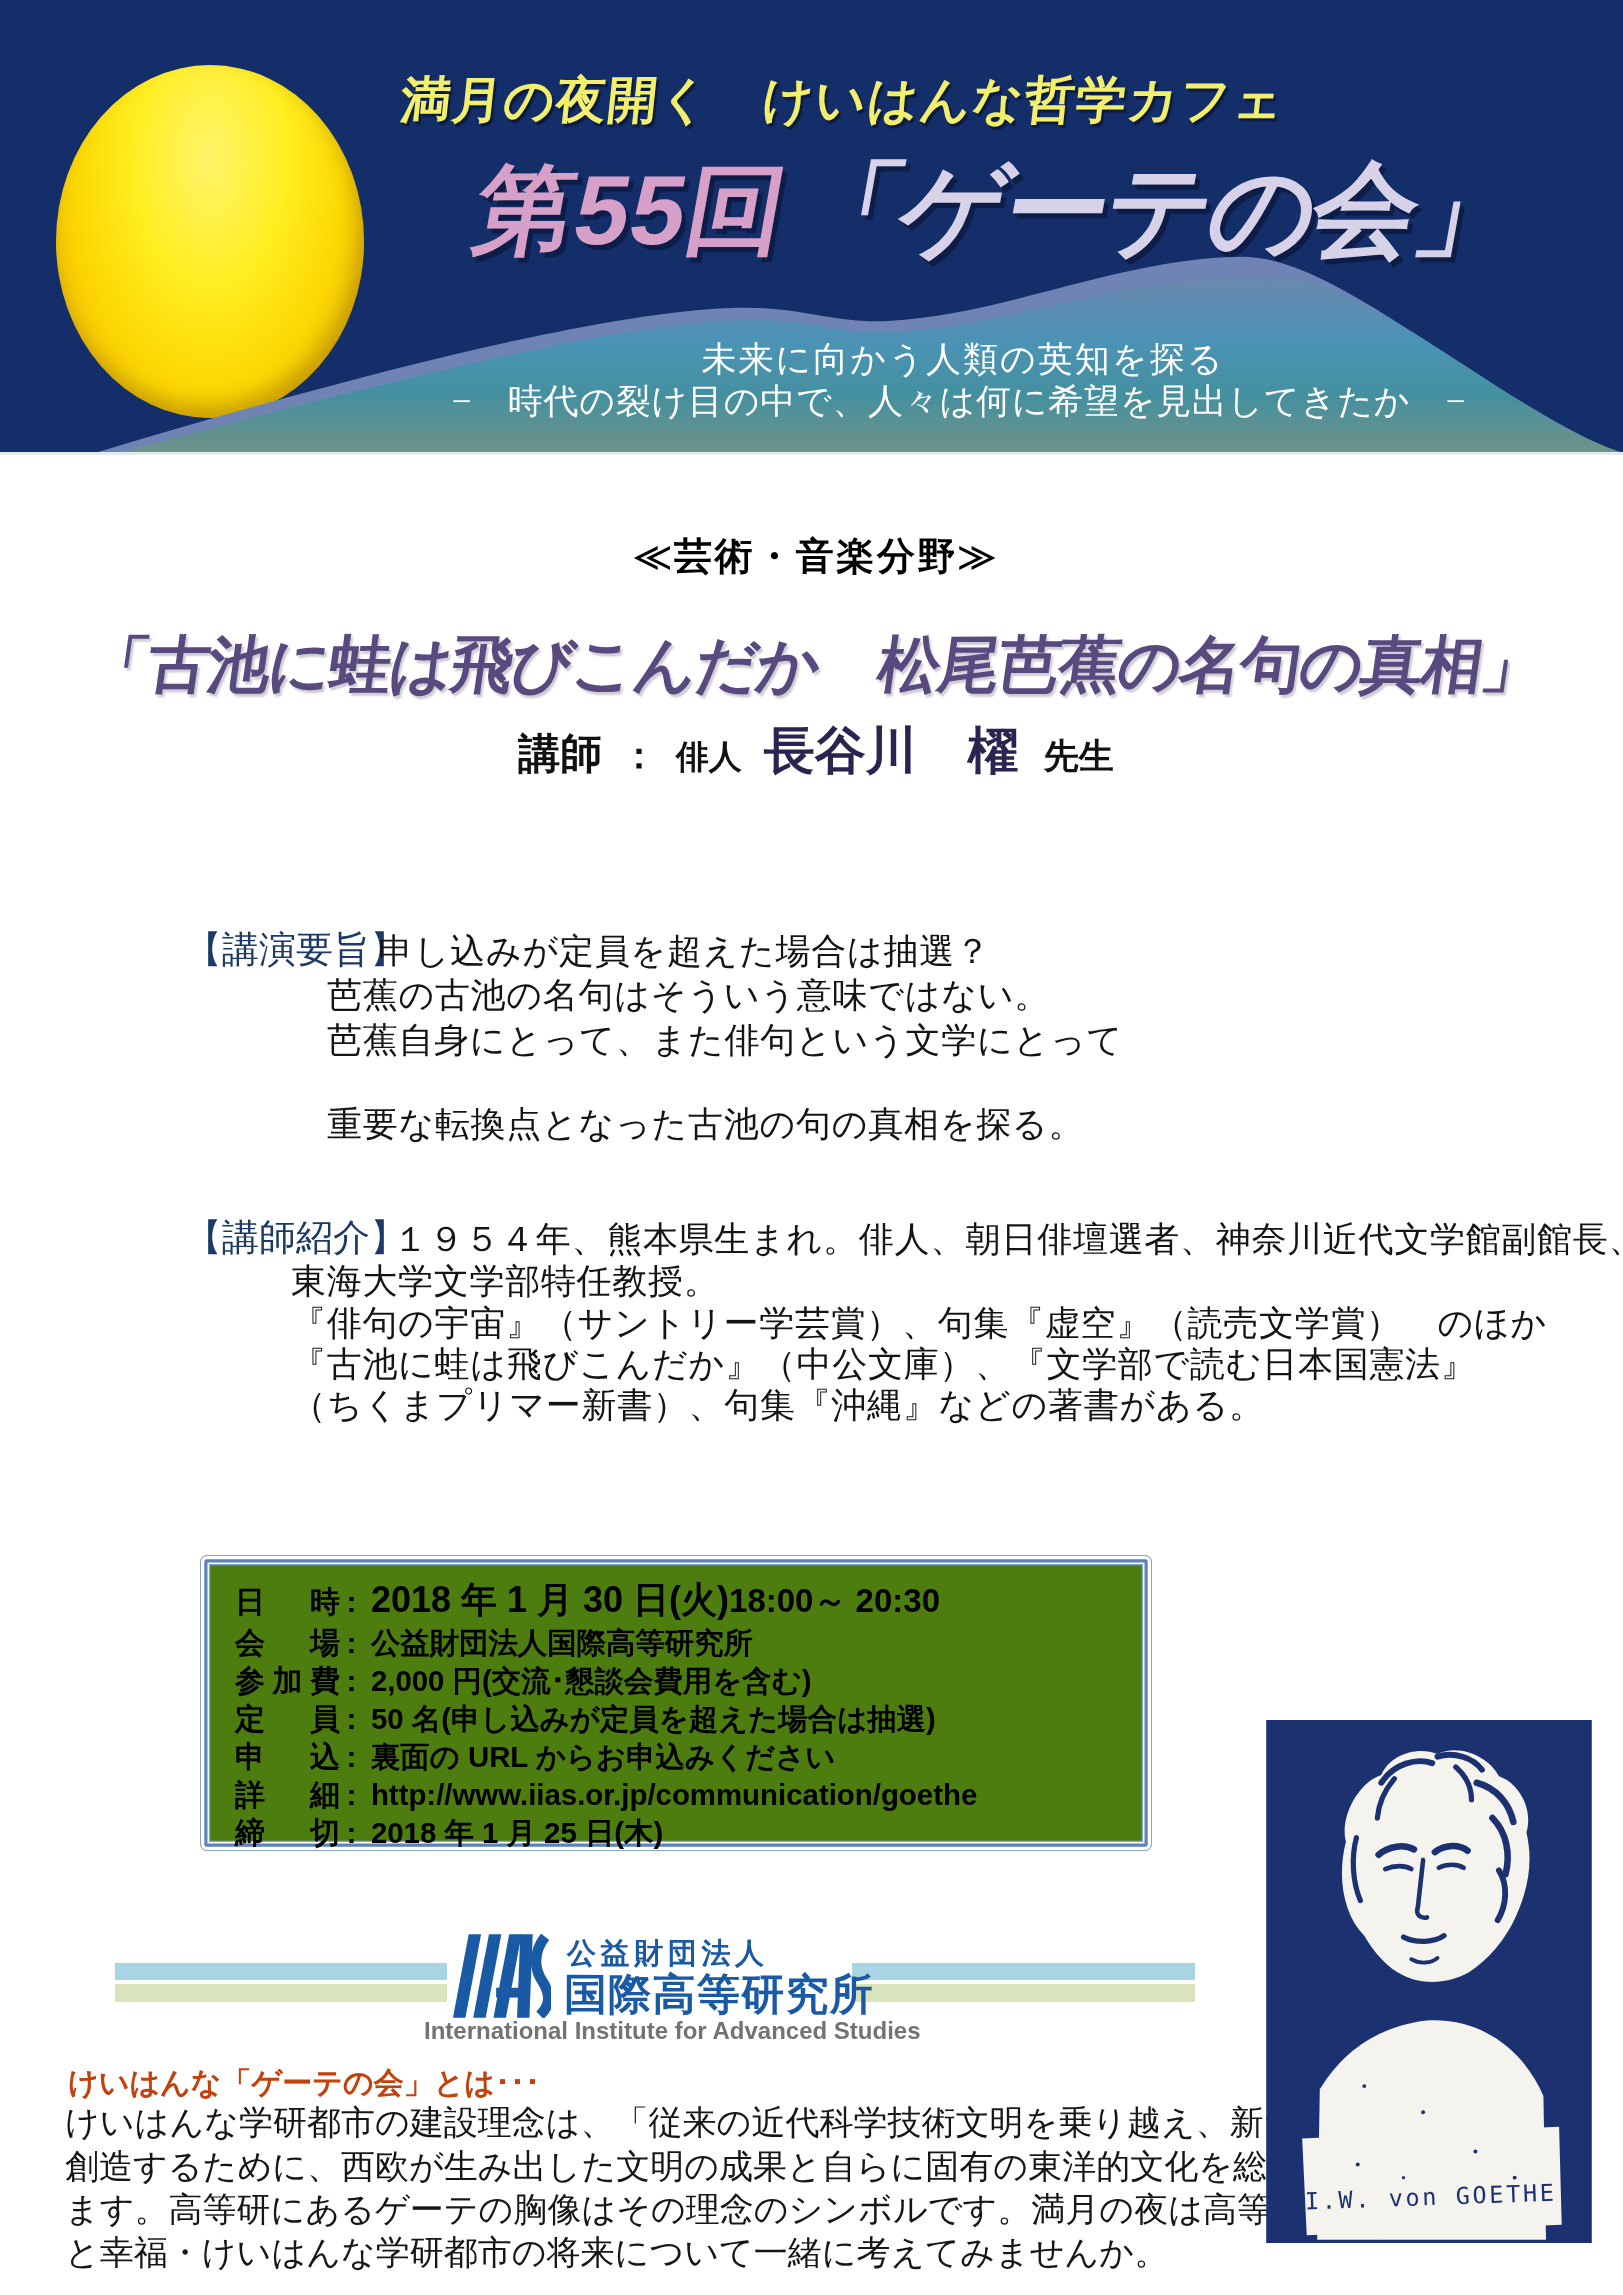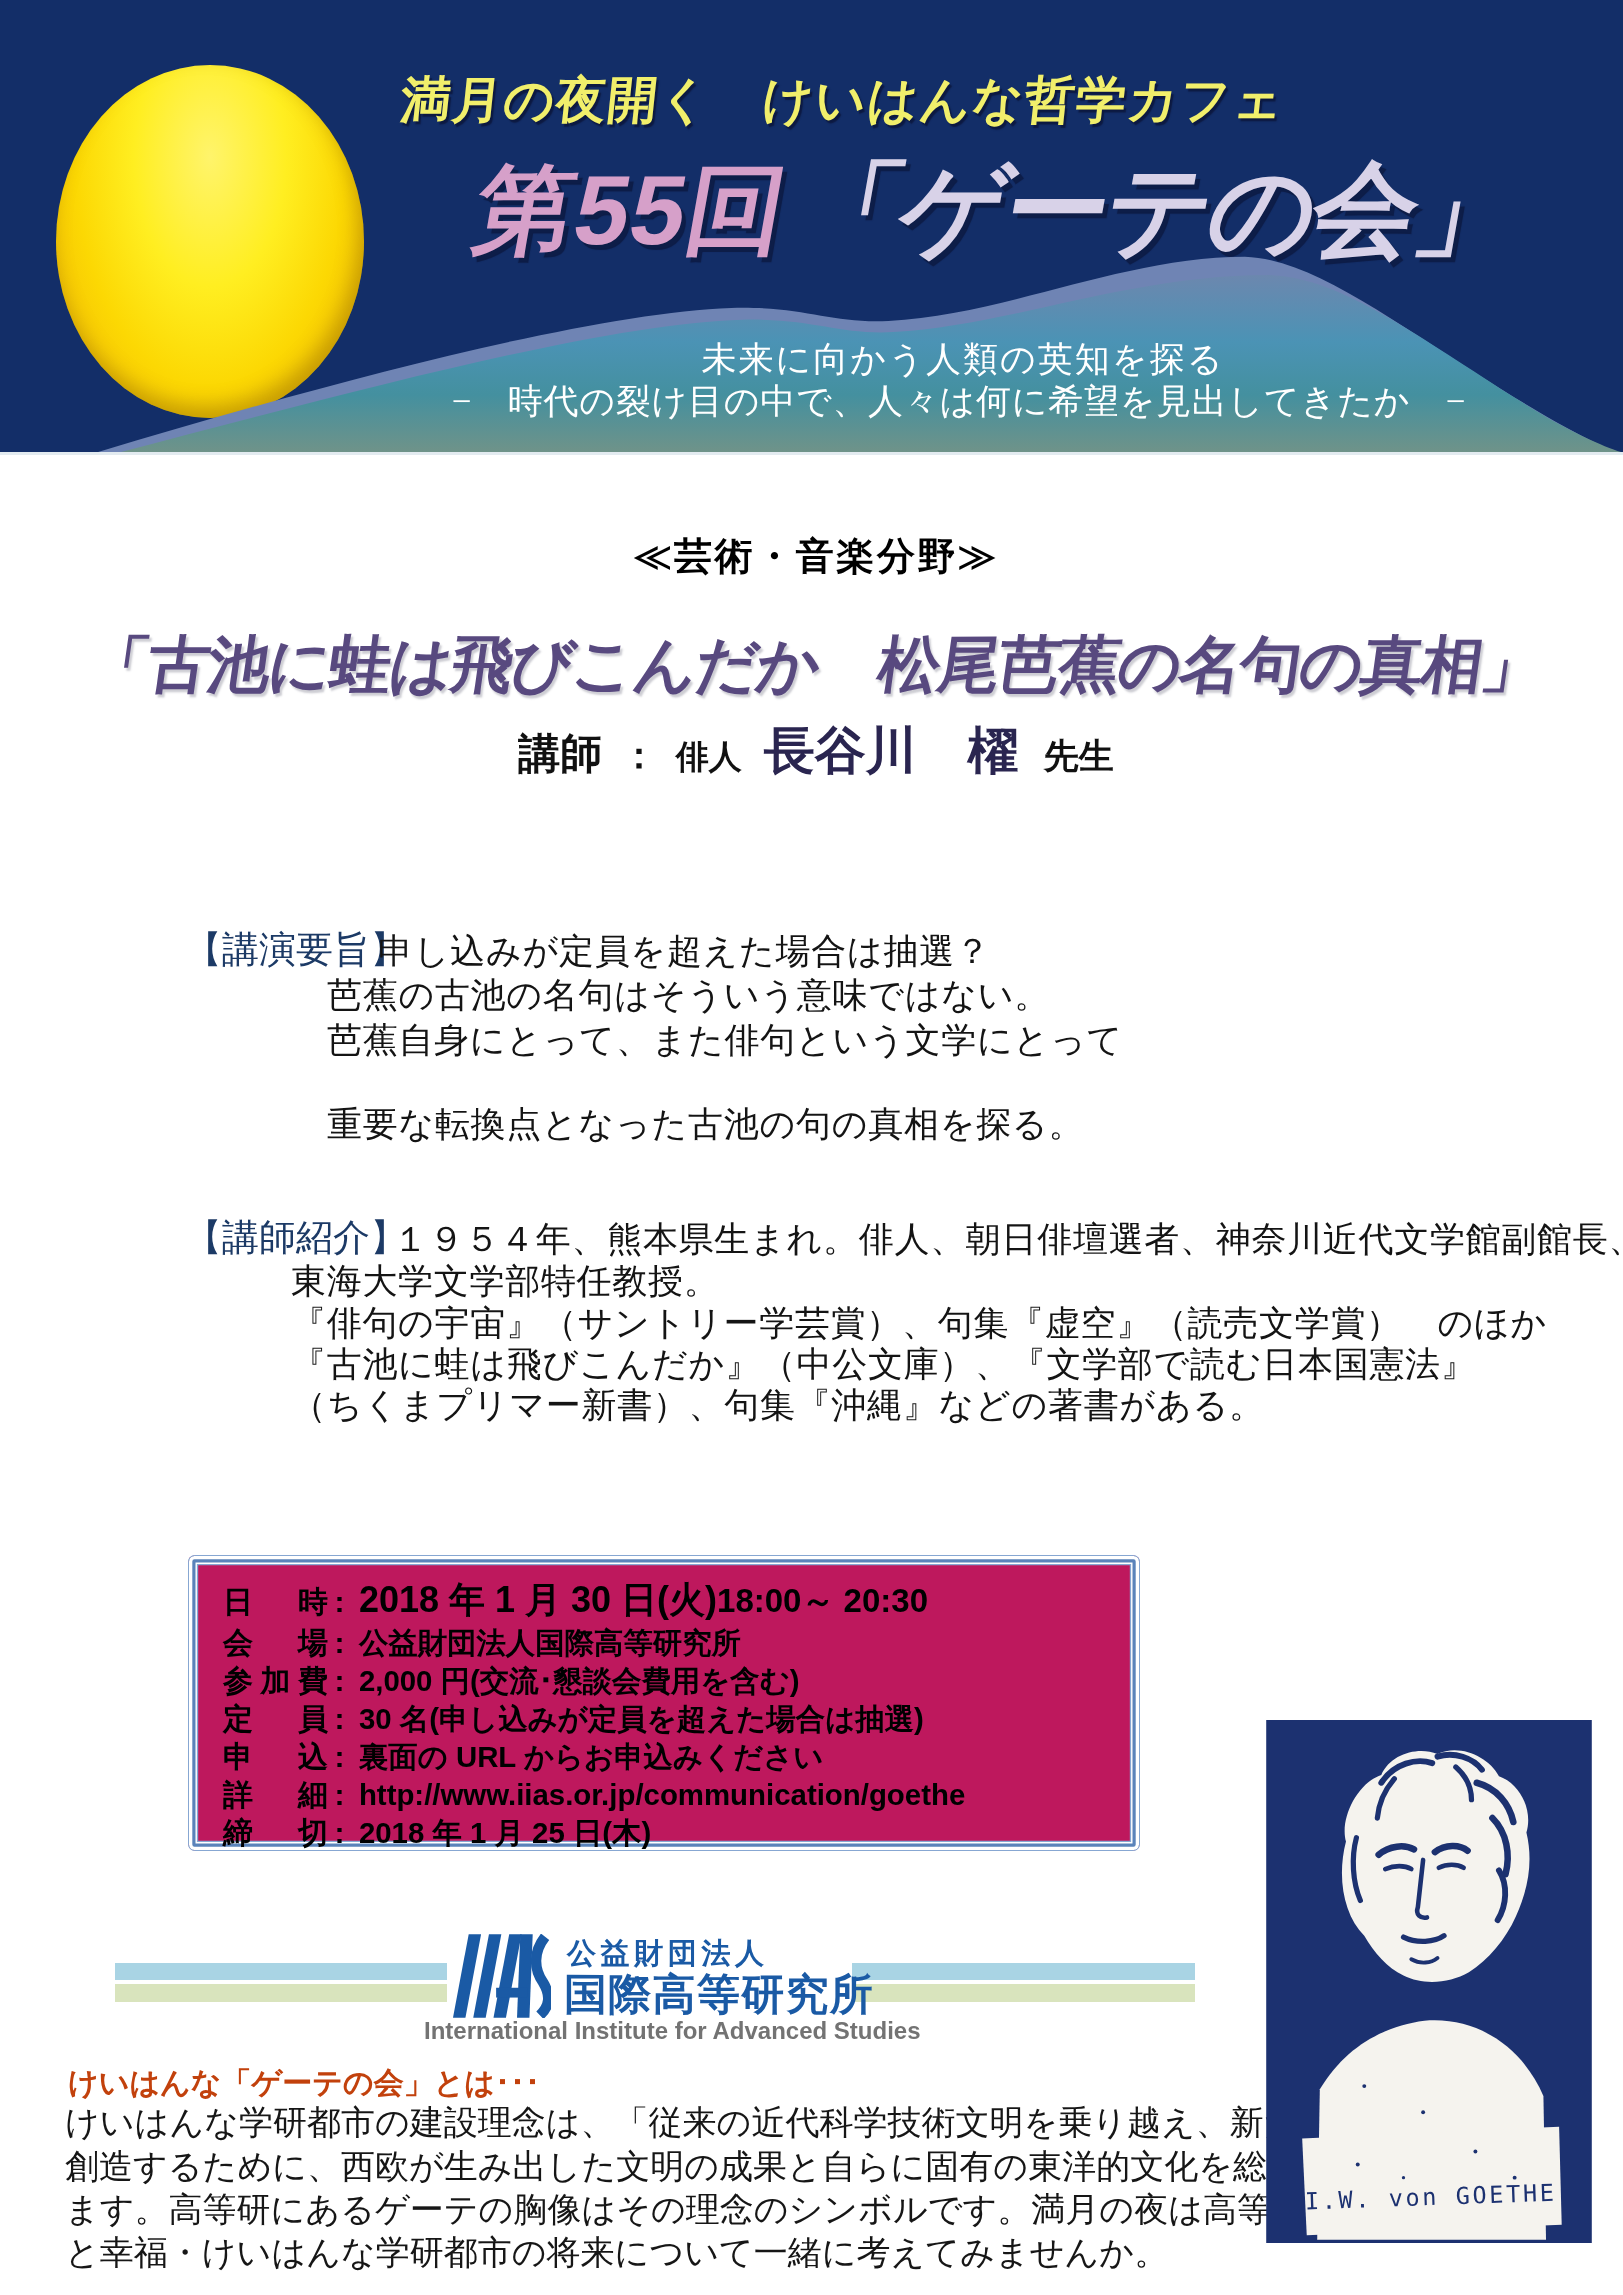--- a/index.html
+++ b/index.html
@@ -38,22 +38,22 @@
   .lect-colon{font-size:37px;font-weight:bold;margin:0 18.3px;}
   .lect-role{font-size:33px;font-weight:bold;margin-top:16px;}
   .lect-name{font-size:51px;font-weight:bold;color:#2a2550;margin-left:22px;}
   .lect-hon{font-size:35px;font-weight:bold;margin-left:25px;}
 
   .sec-label{position:absolute;font-size:37px;font-weight:normal;color:#1c3a66;white-space:nowrap;}
   .serif-line{position:absolute;font-family:"Liberation Serif",serif;font-size:35px;color:#141414;
         letter-spacing:0.7px;white-space:nowrap;}
 
   
-  .event-box{position:absolute;left:188px;top:1555px;width:952px;height:296px;box-sizing:border-box;
-        background:#be185d;border:1.3px solid #87a7d2;border-radius:6.5px;
+  .event-box{position:absolute;left:200px;top:1555px;width:952px;height:296px;box-sizing:border-box;
+        background:#4d7c0f;border:1.3px solid #87a7d2;border-radius:6.5px;
         box-shadow:inset 0 0 0 3.3px #ffffff, inset 0 0 0 6.5px #5a83ba, inset 0 0 0 7.9px #ffffff, inset 0 0 0 9.2px #87a7d2;
         padding:19.6px 0 0 34px;}
   .ev-row{display:flex;align-items:baseline;height:38px;white-space:nowrap;}
   .ev-row.first{height:47px;}
   .ev-label{display:inline-block;width:105px;font-size:30px;font-weight:bold;color:#000;
         text-align:justify;text-align-last:justify;}
   .ev-colon{font-size:30px;font-weight:bold;margin:0 14.4px 0 6.5px;}
   .ev-value{font-size:29.4px;font-weight:600;color:#000;}
   .ev-value-big{font-size:36px;font-weight:bold;color:#000;}
   .ev-value-time{font-size:33px;font-weight:bold;color:#000;}
@@ -148,21 +148,21 @@
       <span class="ev-value">公益財団法人国際高等研究所</span>
     </div>
     <div class="ev-row">
       <span class="ev-label">参加費</span>
       <span class="ev-colon">:</span>
       <span class="ev-value">2,000 円(交流･懇談会費用を含む)</span>
     </div>
     <div class="ev-row">
       <span class="ev-label">定員</span>
       <span class="ev-colon">:</span>
-      <span class="ev-value">30 名(申し込みが定員を超えた場合は抽選)</span>
+      <span class="ev-value">50 名(申し込みが定員を超えた場合は抽選)</span>
     </div>
     <div class="ev-row">
       <span class="ev-label">申込</span>
       <span class="ev-colon">:</span>
       <span class="ev-value">裏面の URL からお申込みください</span>
     </div>
     <div class="ev-row">
       <span class="ev-label">詳細</span>
       <span class="ev-colon">:</span>
       <span class="ev-value">http://www.iias.or.jp/communication/goethe</span>

